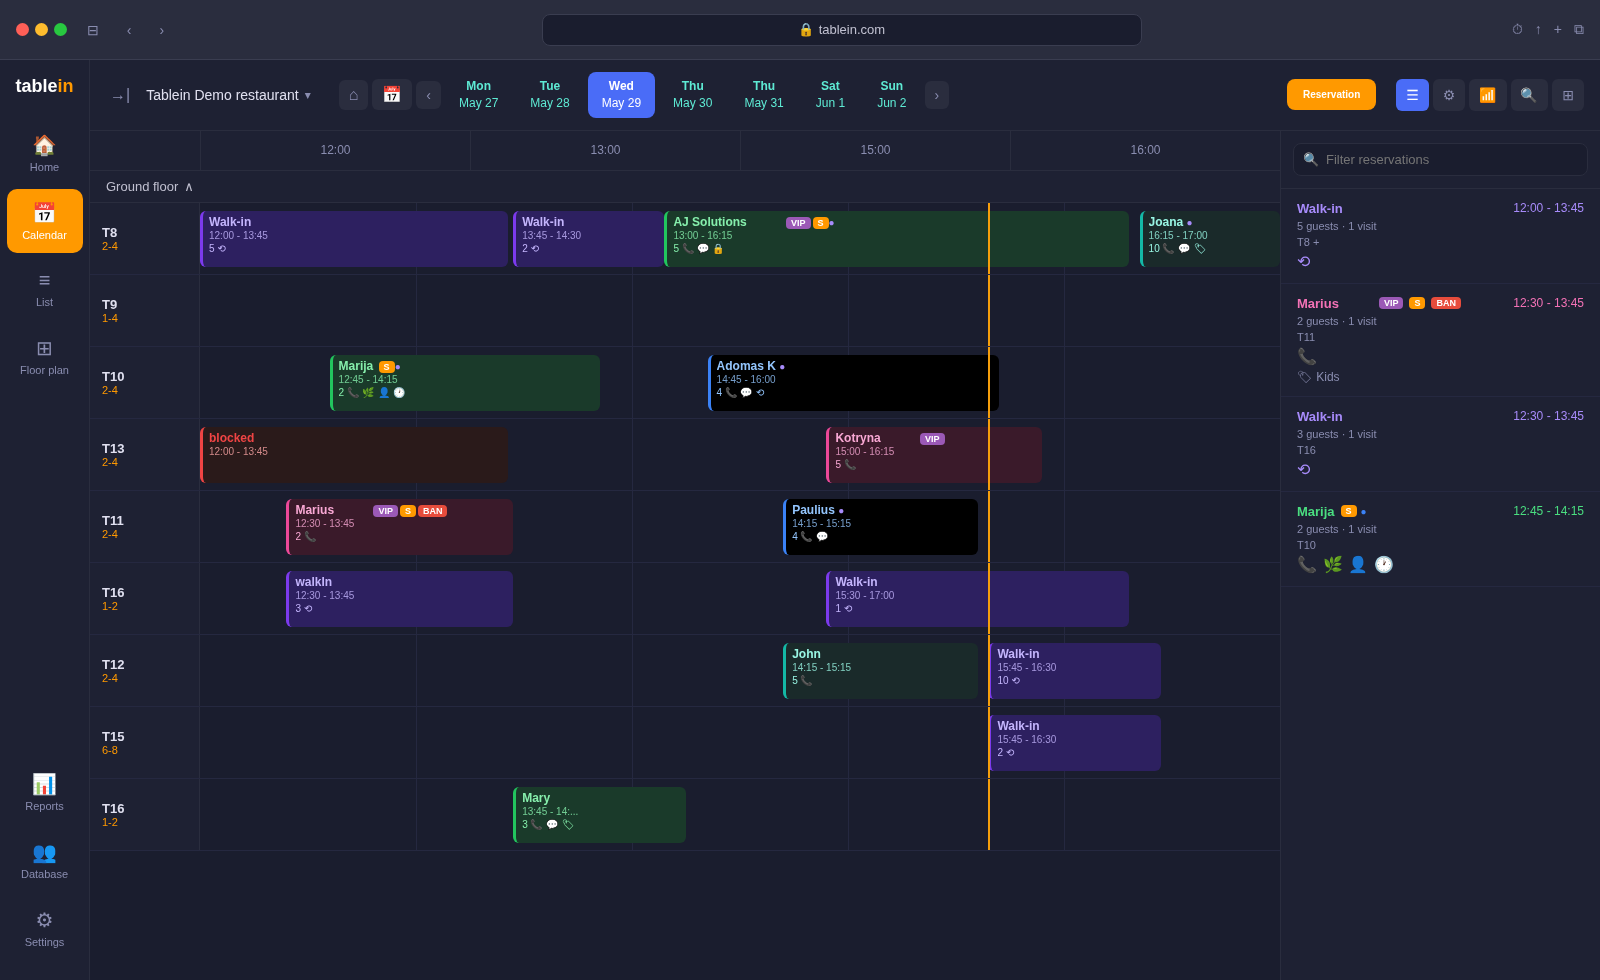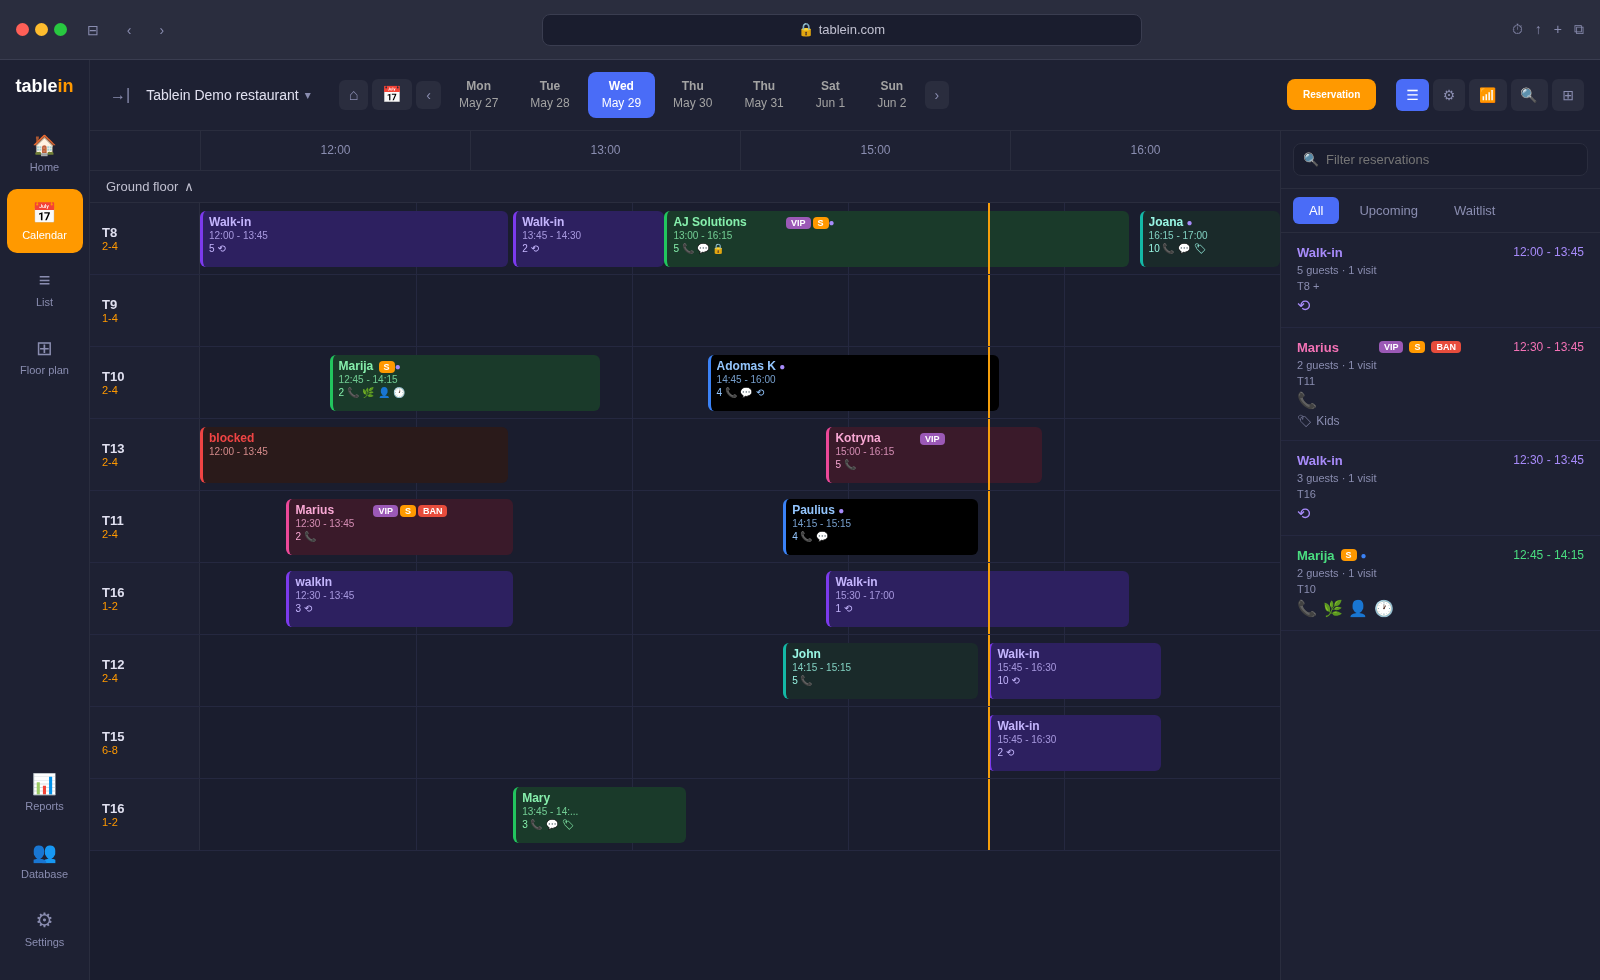--- a/index.html
+++ b/index.html
@@ -156,21 +156,21 @@
       font-size: 16px;
     }
     .date-tab {
       display: flex;
       flex-direction: column;
       align-items: center;
       padding: 6px 14px;
       border-radius: 8px;
       cursor: pointer;
       font-size: 12px;
-      color: #a3a3a3;
+      color: #5eead4;
       background: transparent;
       border: none;
       line-height: 1.4;
     }
     .date-tab .day-name { font-weight: 600; }
     .date-tab.active {
       background: #4a6cf7;
       color: #fff;
     }
     .reservation-btn {
@@ -870,25 +870,20 @@
         </div>
       </div>
 
       <div class="right-panel">
         <div class="search-bar">
           <div class="search-wrap">
             <span class="search-icon-left">🔍</span>
             <input class="search-input" type="text" placeholder="Filter reservations" style="">
           </div>
         </div>
-        <div class="filter-tabs">
-          <button class="filter-tab active">All</button>
-          <button class="filter-tab">Upcoming</button>
-          <button class="filter-tab">Waitlist</button>
-        </div>
         <div class="reservations-list">
 
           <div class="res-list-item">
             <div class="res-list-header">
               <div class="res-list-name">
                 <span style="color:#a78bfa">Walk-in</span>
               </div>
               <span class="res-list-time" style="color:#a78bfa">12:00 - 13:45</span>
             </div>
             <div class="res-list-meta">5 guests · 1 visit</div>

